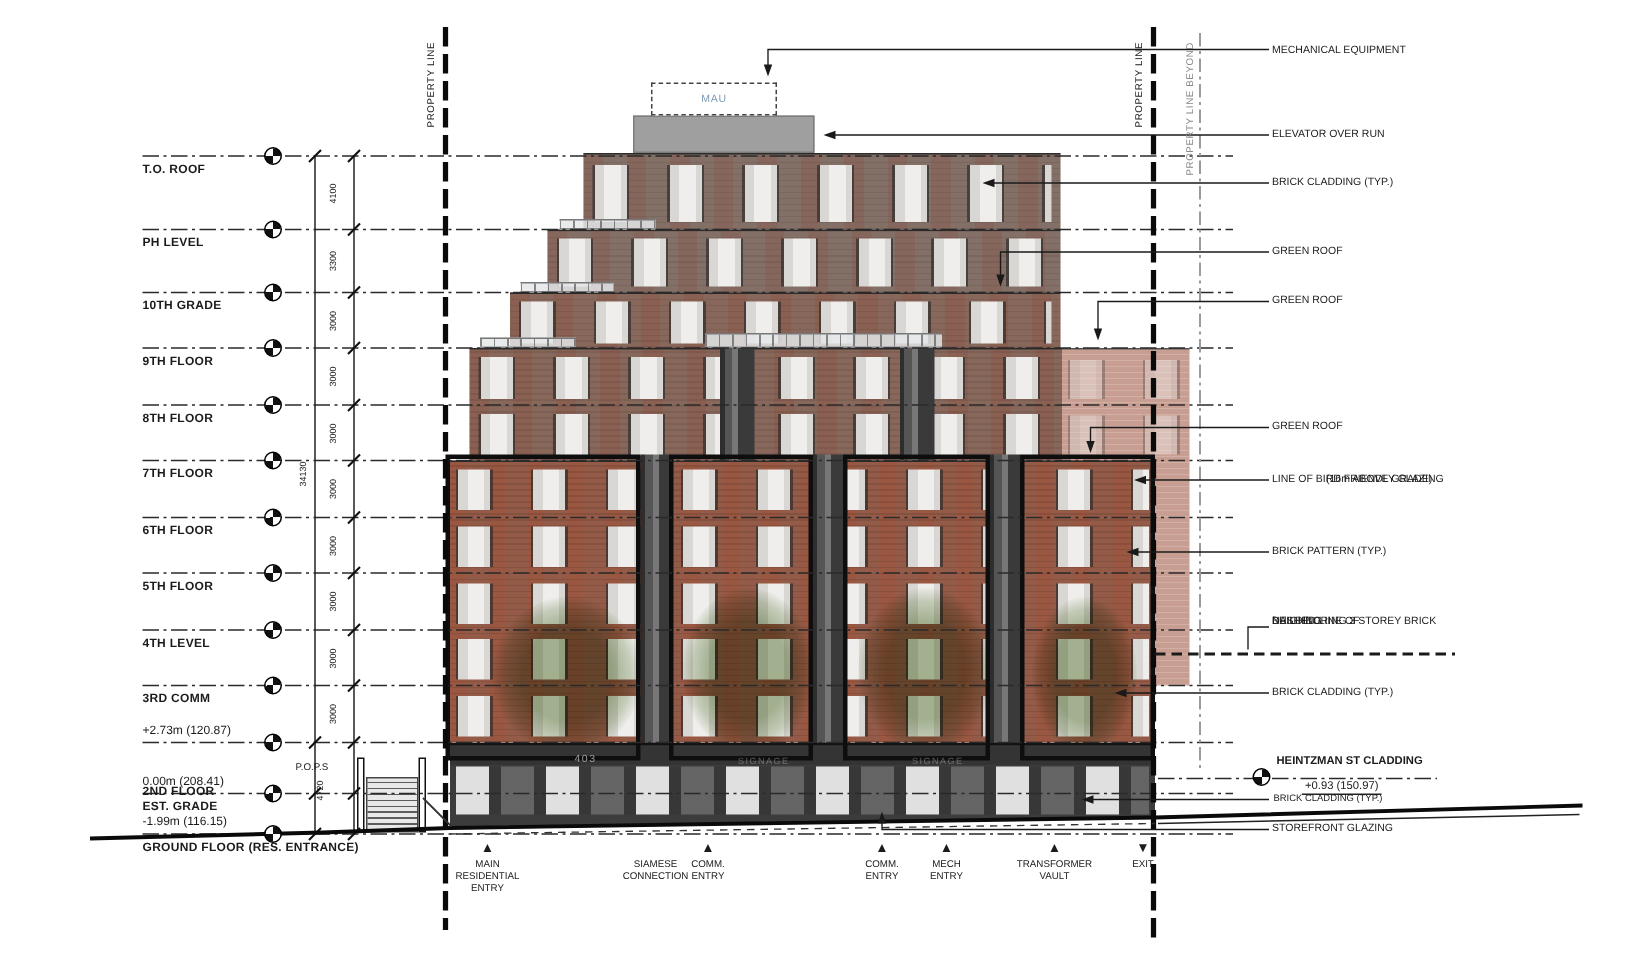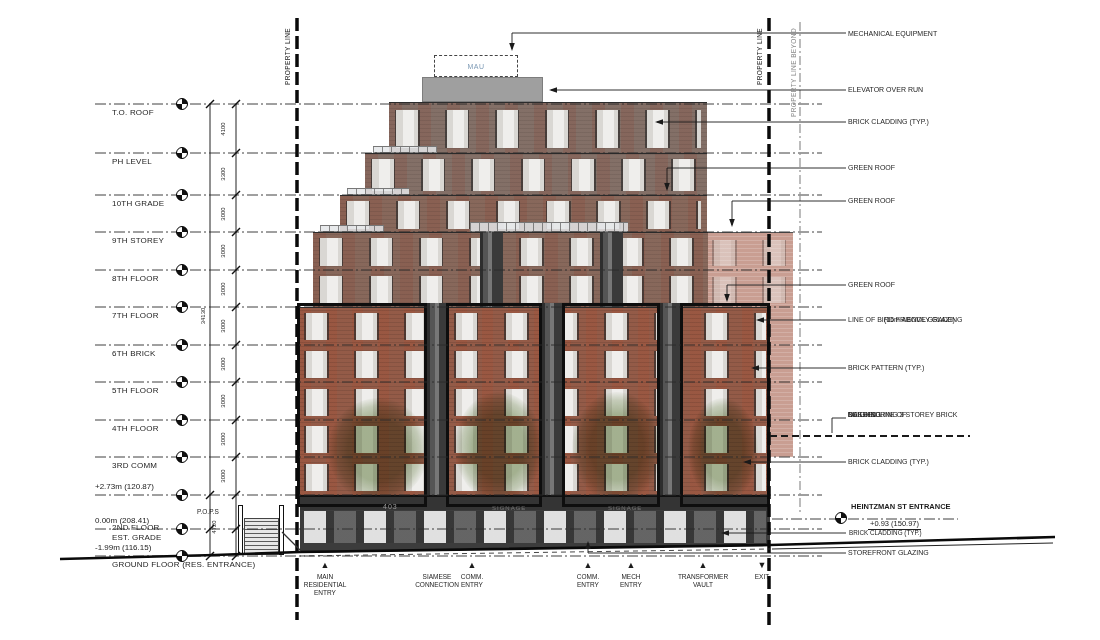--- a/index.html
+++ b/index.html
@@ -31,21 +31,21 @@
         border-top:2px solid #111;}
   .sf-top{left:0;right:0;top:0;height:13px;background:#343434;}
   .sf-glass{left:4px;right:4px;top:14px;height:32px;
         background:repeating-linear-gradient(90deg,rgba(238,238,238,.92) 0 22px,rgba(55,55,55,.95) 22px 30px,rgba(150,150,150,.45) 30px 52px,rgba(55,55,55,.95) 52px 60px);}
   .mau{border:1.5px dashed #444;background:#fff;display:flex;align-items:center;justify-content:center;
        font-size:7px;letter-spacing:.5px;color:var(--mau-text);}
   .elev{background:var(--elevator);border:1px solid #7d7d7d;}
   .post{background:#fff;border:1.5px solid #111;}
   .stairs{background:repeating-linear-gradient(0deg,#5c5c5c 0 1px,#e8e8e8 1px 4px);border:1px solid #444;}
   
-  .lvl{font-size:8px;font-weight:400;white-space:nowrap;z-index:30;letter-spacing:.2px;margin-left:17px;}
+  .lvl{font-size:8px;font-weight:700;white-space:nowrap;z-index:30;letter-spacing:.2px;}
   .sub{font-size:8px;font-weight:500;white-space:nowrap;z-index:30;}
   .datum{width:12px;height:12px;border-radius:50%;border:1px solid #000;z-index:25;
          background:conic-gradient(#111 0 90deg,#fff 90deg 180deg,#111 180deg 270deg,#fff 270deg 360deg);}
   .dimtxt{font-size:6px;white-space:nowrap;z-index:30;transform:translate(-50%,-50%) rotate(-90deg);transform-origin:center;}
   .anno{font-size:7px;line-height:10px;white-space:nowrap;z-index:30;}
   .anno .in{position:relative;display:block;}
   .entry{font-size:6.5px;line-height:8px;text-align:center;width:76px;transform:translateX(-50%);z-index:30;}
   .tri{font-size:9px;z-index:30;transform:translateX(-50%);line-height:9px;}
   .pl-label{font-size:6.5px;letter-spacing:.4px;writing-mode:vertical-rl;transform:rotate(180deg);z-index:30;white-space:nowrap;}
   .pl-label.gray{color:#8a8a8a;}
@@ -122,43 +122,43 @@
   <div class="post" style="left:279px;top:505px;width:5px;height:50px;"></div>
   <div class="pops" style="left:197px;top:508px;">P.O.P.S</div>
 
   <div class="pl-label" style="left:284px;top:28px;">PROPERTY LINE</div>
   <div class="pl-label" style="left:756px;top:28px;">PROPERTY LINE</div>
   <div class="pl-label gray" style="left:790px;top:28px;">PROPERTY LINE BEYOND</div>
 
   <div class="dimtxt" style="left:203px;top:316px;">34130</div>
   <div class="dimtxt" style="left:214px;top:527px;">4720</div>
 
-  <div class="hz-title" style="left:851px;top:502px;">HEINTZMAN ST ENTRANCE</div>
+  <div class="hz-title" style="left:851px;top:502px;">HEINTZMAN ST CLADDING</div>
   <div class="hz-elev" style="left:868px;top:519px;">+0.93 (150.97)</div>
   <div class="hz-note" style="left:849px;top:529px;">BRICK CLADDING (TYP.)</div>
   <div class="datum" style="left:835px;top:512px;"></div>
 
   <div id="lvl-host" style="left:0;top:0;width:0;height:0;">
       <div class="lvl" style="left: 95px; top: 108px;">T.O. ROOF</div>
       <div class="datum" style="left: 176px; top: 98px;"></div>
       <div class="lvl" style="left: 95px; top: 157px;">PH LEVEL</div>
       <div class="datum" style="left: 176px; top: 147px;"></div>
       <div class="lvl" style="left: 95px; top: 199px;">10TH GRADE</div>
       <div class="datum" style="left: 176px; top: 189px;"></div>
-      <div class="lvl" style="left: 95px; top: 236px;">9TH STOREY</div>
+      <div class="lvl" style="left: 95px; top: 236px;">9TH FLOOR</div>
       <div class="datum" style="left: 176px; top: 226px;"></div>
       <div class="lvl" style="left: 95px; top: 274px;">8TH FLOOR</div>
       <div class="datum" style="left: 176px; top: 264px;"></div>
       <div class="lvl" style="left: 95px; top: 311px;">7TH FLOOR</div>
       <div class="datum" style="left: 176px; top: 301px;"></div>
-      <div class="lvl" style="left: 95px; top: 349px;">6TH BRICK</div>
+      <div class="lvl" style="left: 95px; top: 349px;">6TH FLOOR</div>
       <div class="datum" style="left: 176px; top: 339px;"></div>
       <div class="lvl" style="left: 95px; top: 386px;">5TH FLOOR</div>
       <div class="datum" style="left: 176px; top: 376px;"></div>
-      <div class="lvl" style="left: 95px; top: 424px;">4TH FLOOR</div>
+      <div class="lvl" style="left: 95px; top: 424px;">4TH LEVEL</div>
       <div class="datum" style="left: 176px; top: 414px;"></div>
       <div class="lvl" style="left: 95px; top: 461px;">3RD COMM</div>
       <div class="datum" style="left: 176px; top: 451px;"></div>
       <div class="lvl" style="left: 95px; top: 523px;">2ND FLOOR</div>
       <div class="sub" style="left: 95px; top: 482px;">+2.73m (120.87)</div>
       <div class="datum" style="left: 176px; top: 489px;"></div>
       <div class="lvl" style="left: 95px; top: 533px;">EST. GRADE</div>
       <div class="sub" style="left: 95px; top: 516px;">0.00m (208.41)</div>
       <div class="datum" style="left: 176px; top: 523px;"></div>
       <div class="lvl" style="left: 95px; top: 560px;">GROUND FLOOR (RES. ENTRANCE)</div>

